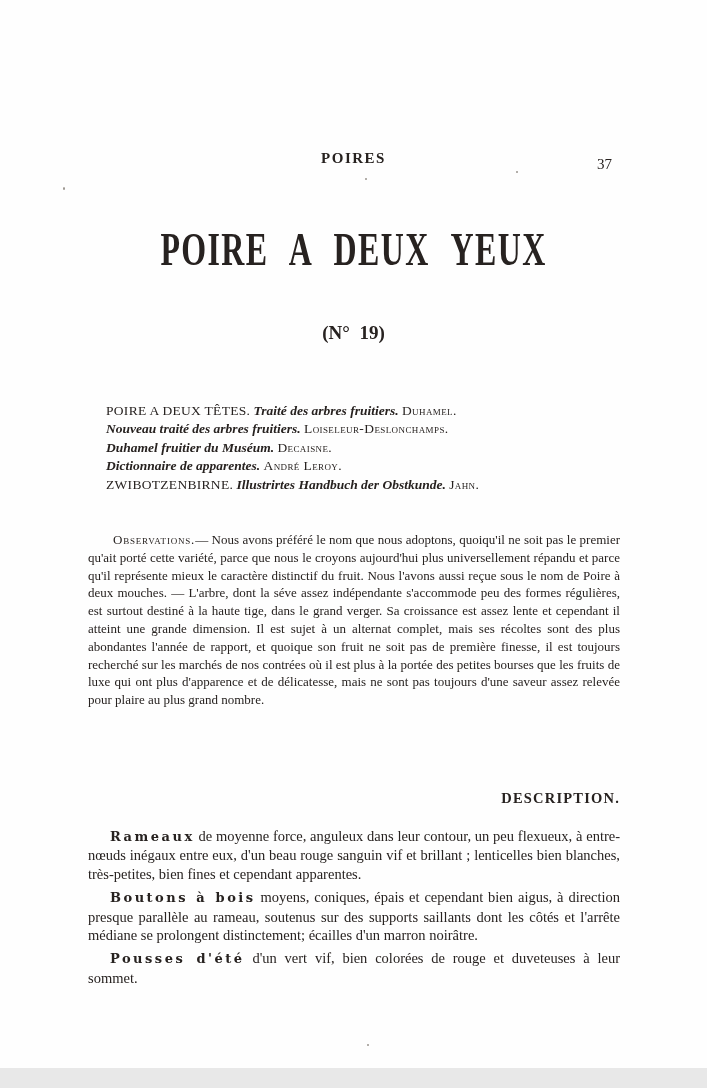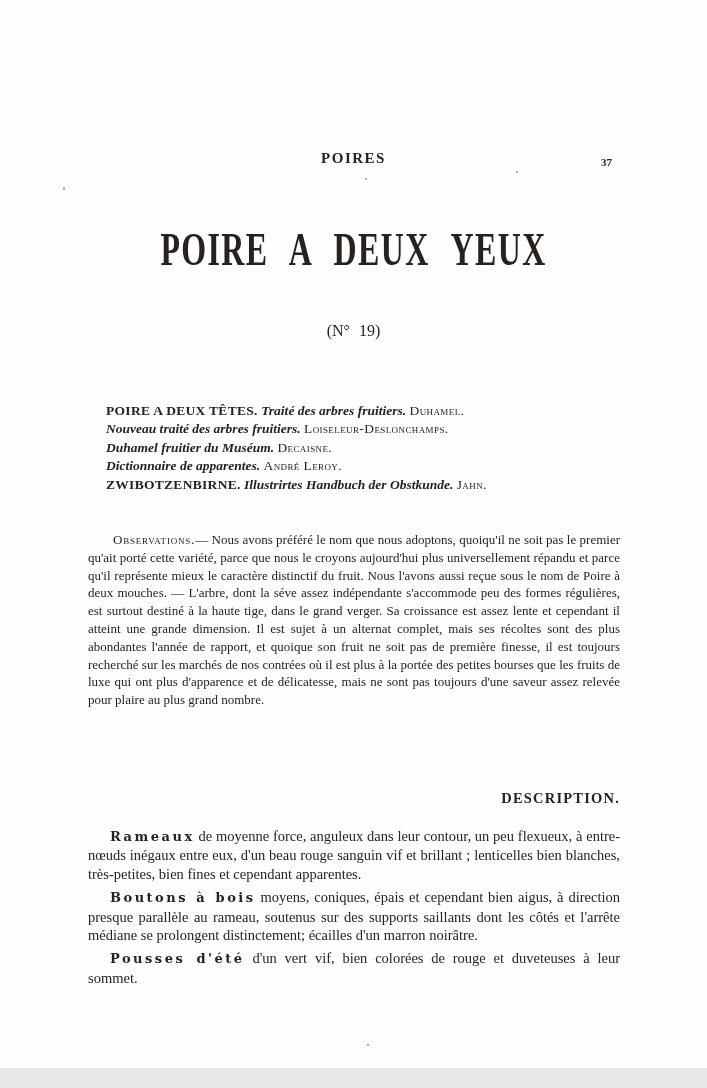--- a/index.html
+++ b/index.html
@@ -21,22 +21,22 @@
     position: absolute;
     top: 150px; left: 0; right: 0;
     text-align: center;
     font-size: 15px;
     font-weight: bold;
     letter-spacing: 1.5px;
   }
   .page-number {
     position: absolute;
     top: 156px; right: 95px;
-    font-size: 11px;
-    font-weight: bold;
+    font-size: 15px;
+    font-weight: normal;
   }
 
   
   .article-title {
     position: absolute;
     top: 222px; left: 0;
     width: 707px;
     text-align: center;
     font-size: 47px;
     font-weight: bold;
@@ -45,35 +45,35 @@
     transform: scaleX(0.68);
     transform-origin: 50% 50%;
     white-space: nowrap;
   }
 
   
   .variety-number {
     position: absolute;
     top: 322px; left: 0; right: 0;
     text-align: center;
-    font-size: 16px;
-    font-weight: normal;
+    font-size: 19px;
+    font-weight: bold;
     word-spacing: 5px;
   }
 
   
   .refs {
     position: absolute;
     top: 402px; left: 106px;
     width: 440px;
     font-size: 13.5px;
     line-height: 18.4px;
   }
   .ref-name {
-    font-weight: bold;
+    font-weight: normal;
     letter-spacing: 0.3px;
   }
   .ref-title {
     font-style: italic;
     font-weight: 600;
     text-align: right;
   }
   .ref-author {
     font-variant: small-caps;
     letter-spacing: 0.4px;

